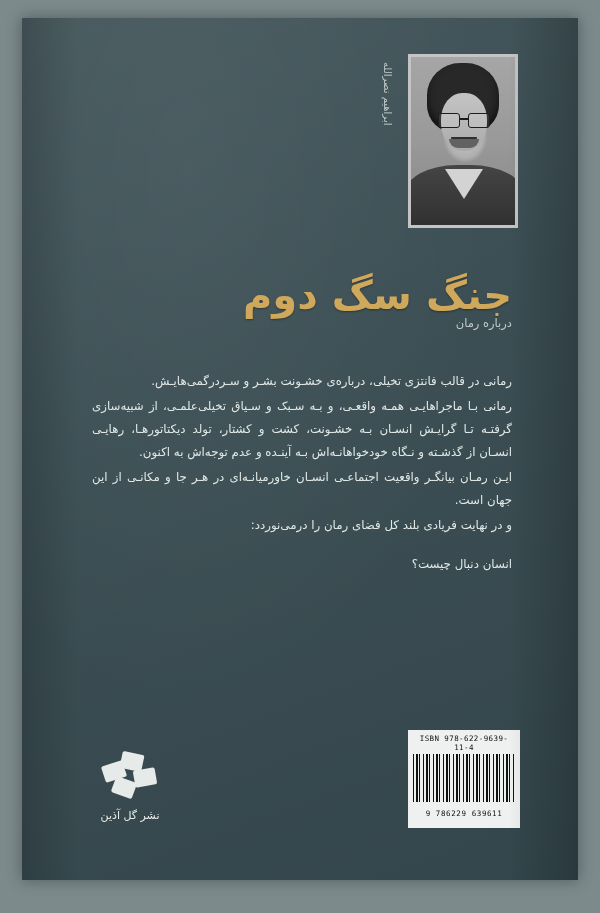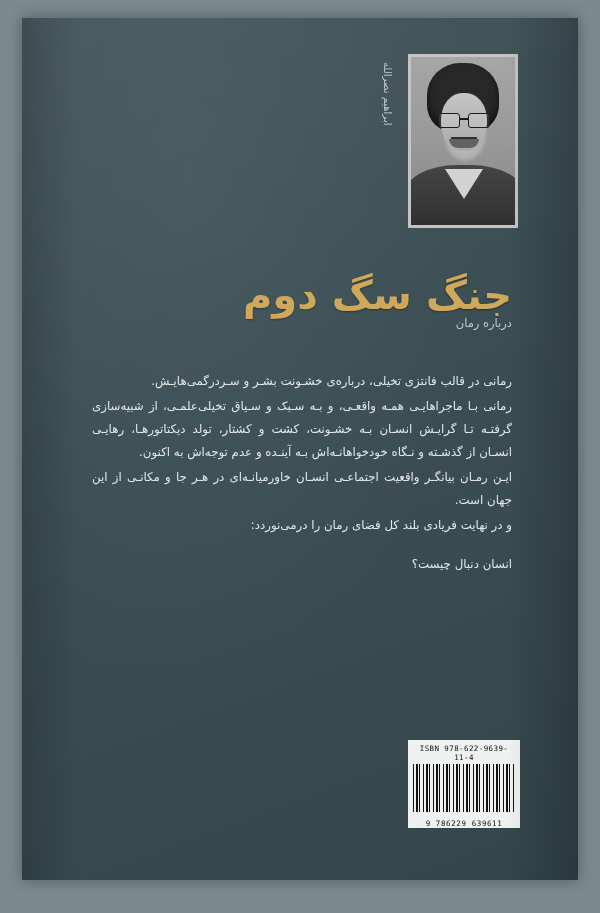--- a/index.html
+++ b/index.html
@@ -222,21 +222,21 @@
     font-size: 11px;
     direction: rtl;
   }
 
   
   .barcode-box {
     position: absolute;
     right: 58px;
     bottom: 52px;
     width: 112px;
-    height: 88px;
+    height: 98px;
     background: #eef1ef;
     padding: 4px 5px 3px 5px;
     box-sizing: border-box;
   }
   .isbn-top {
     font-family: "DejaVu Sans Mono", monospace;
     font-size: 7.5px;
     color: #111;
     text-align: center;
     letter-spacing: 0.4px;
@@ -292,20 +292,29 @@
     </div>
 
     <div class="blurb">
       <p>رمانی در قالب فانتزی تخیلی، درباره‌ی خشـونت بشـر و سـردرگمی‌هایـش.</p>
       <p>رمانی بـا ماجراهایـی همـه واقعـی، و بـه سـبک و سـیاق تخیلی‌علمـی، از شبیه‌سازی گرفتـه تـا گرایـش انسـان بـه خشـونت، کشت و کشتار، تولد دیکتاتورهـا، رهایـی انسـان از گذشـته و نـگاه خودخواهانـه‌اش بـه آینـده و عدم توجه‌اش به اکنون.</p>
       <p>ایـن رمـان بیانگـر واقعیت اجتماعـی انسـان خاورمیانـه‌ای در هـر جا و مکانـی از این جهان است.</p>
       <p>و در نهایت فریادی بلند کل فضای رمان را درمی‌نوردد:</p>
       <p class="gap">انسان دنبال چیست؟</p>
     </div>
 
+    <div class="publisher">
+      <div class="pub-mark">
+        <span></span>
+          <span></span>
+          <span></span>
+          <span></span>
+      </div>
+      <div class="pub-name">نشر گل آذین</div>
+    </div>
 
     <div class="barcode-box">
       <div class="isbn-top">ISBN 978-622-9639-11-4</div>
       <div class="bars"></div>
       <div class="isbn-bottom">9 786229 639611</div>
     </div>
 
   </div>
 </div>
 

